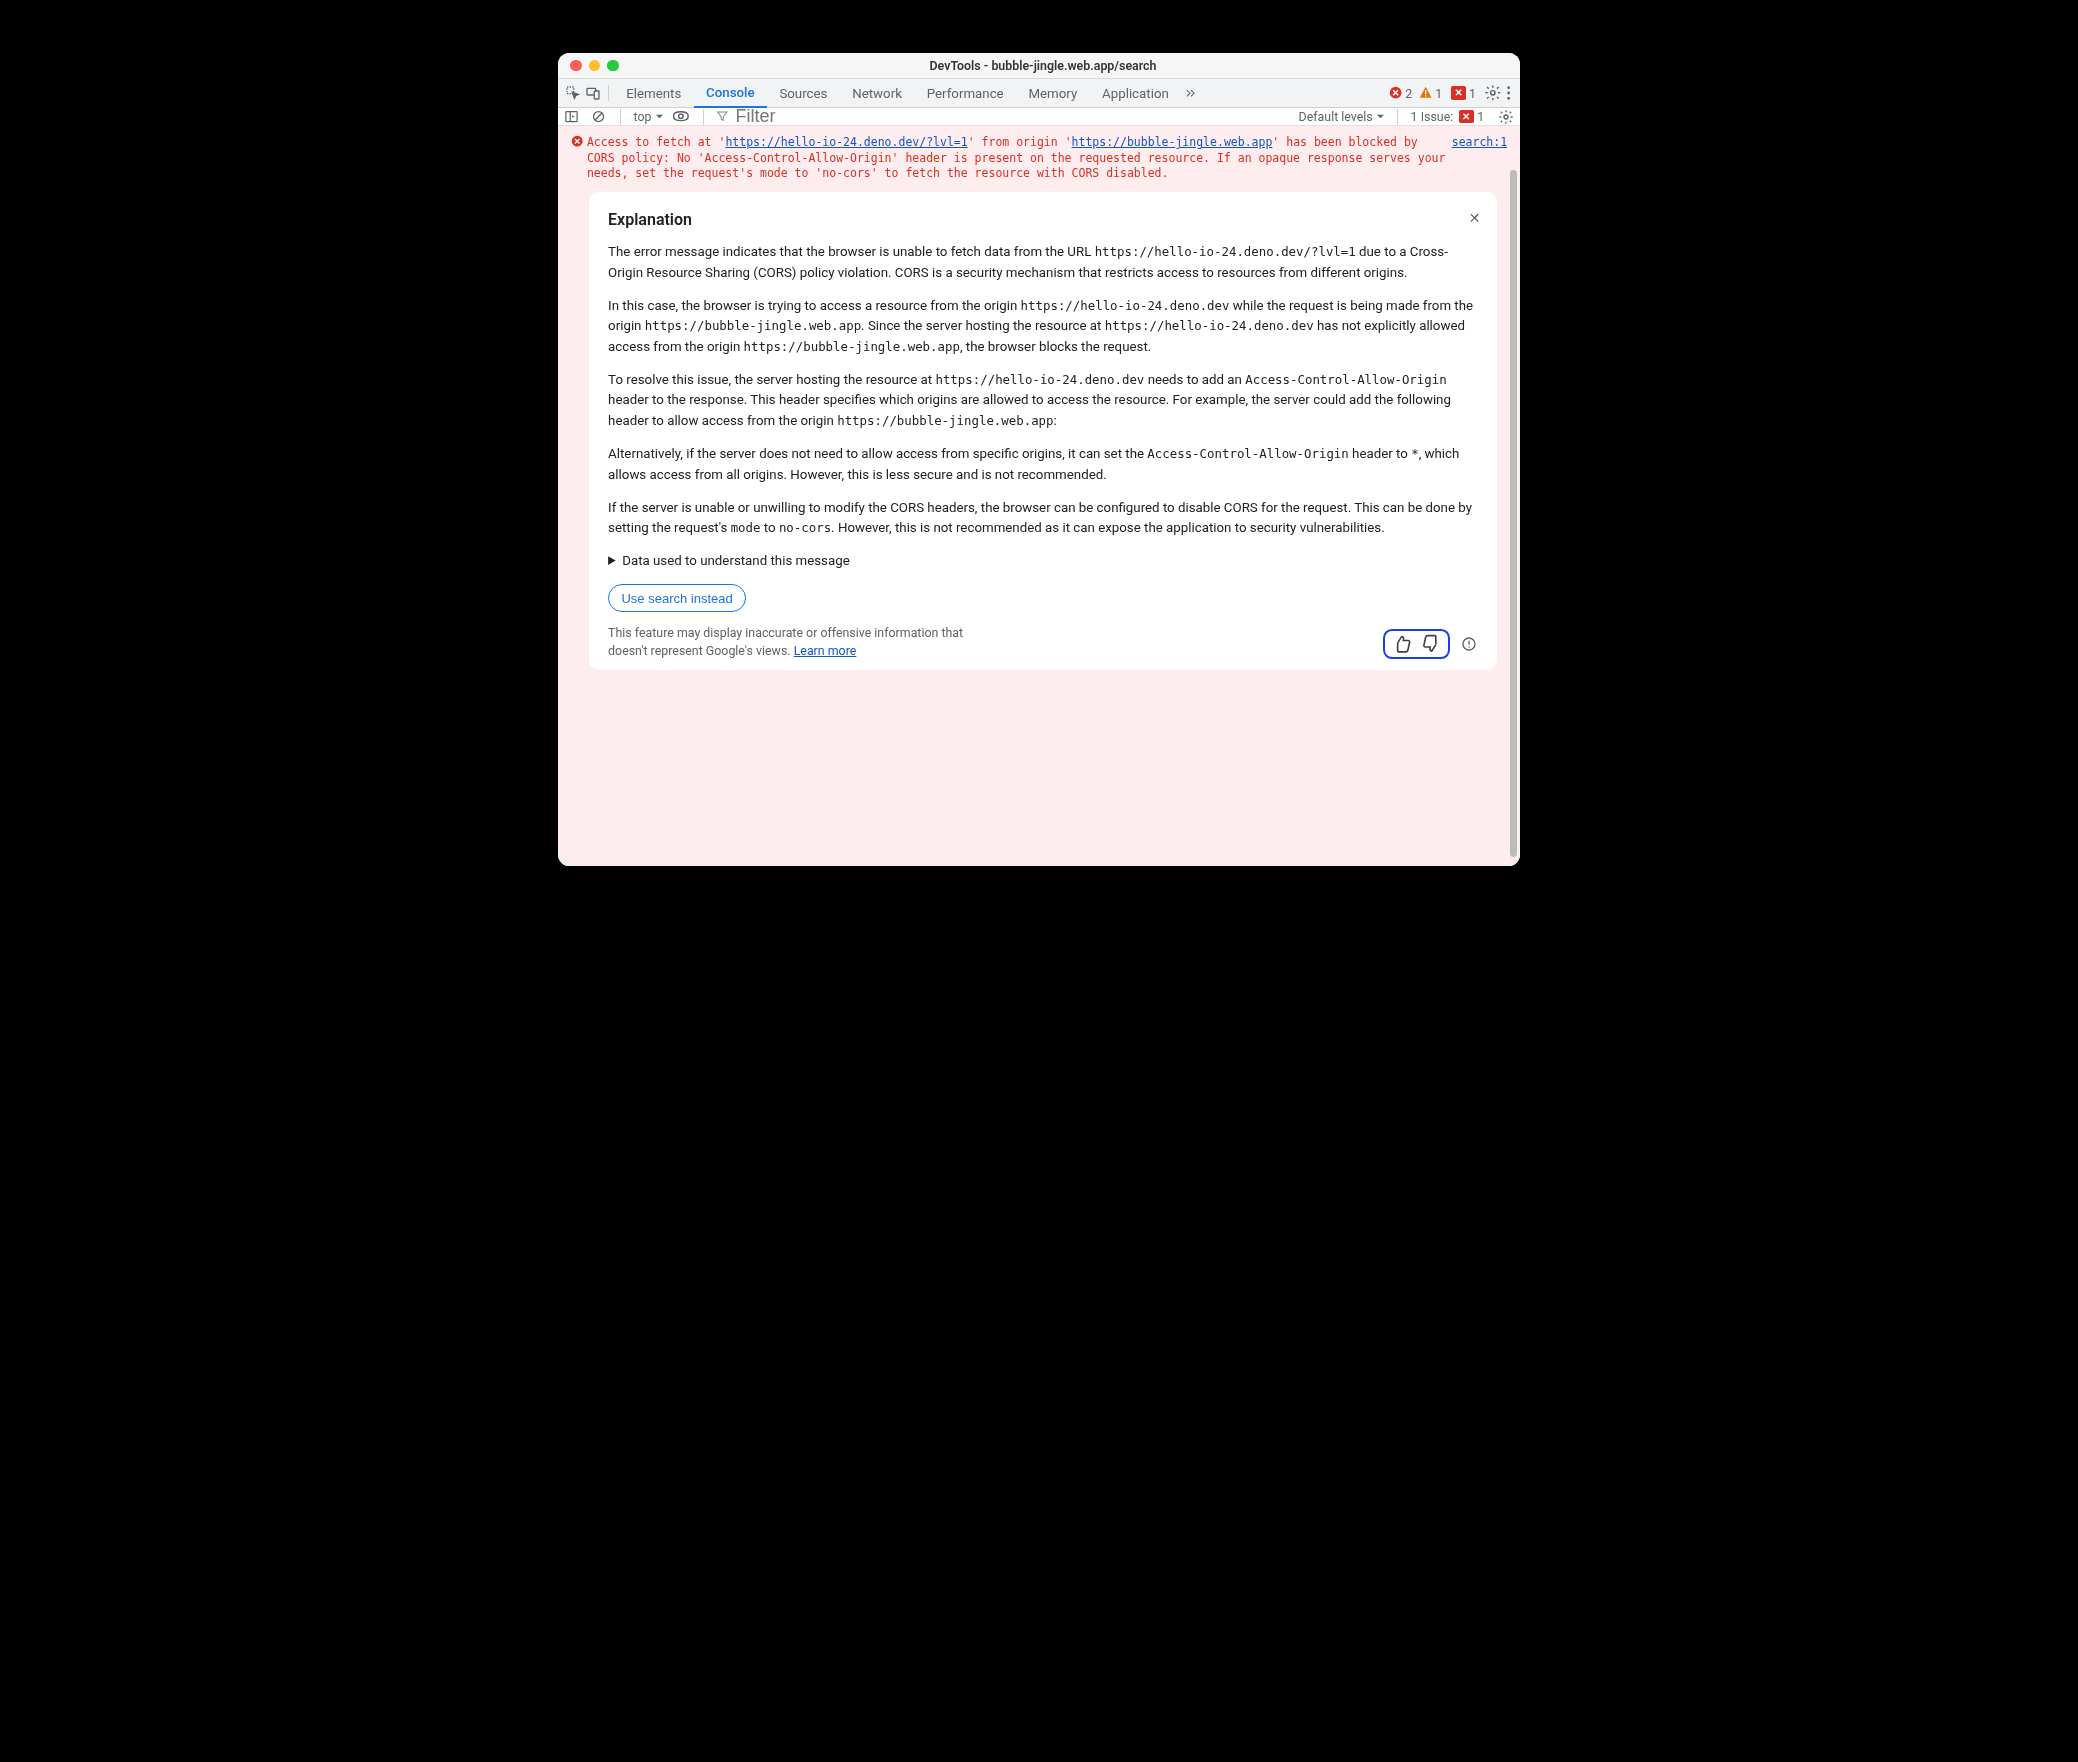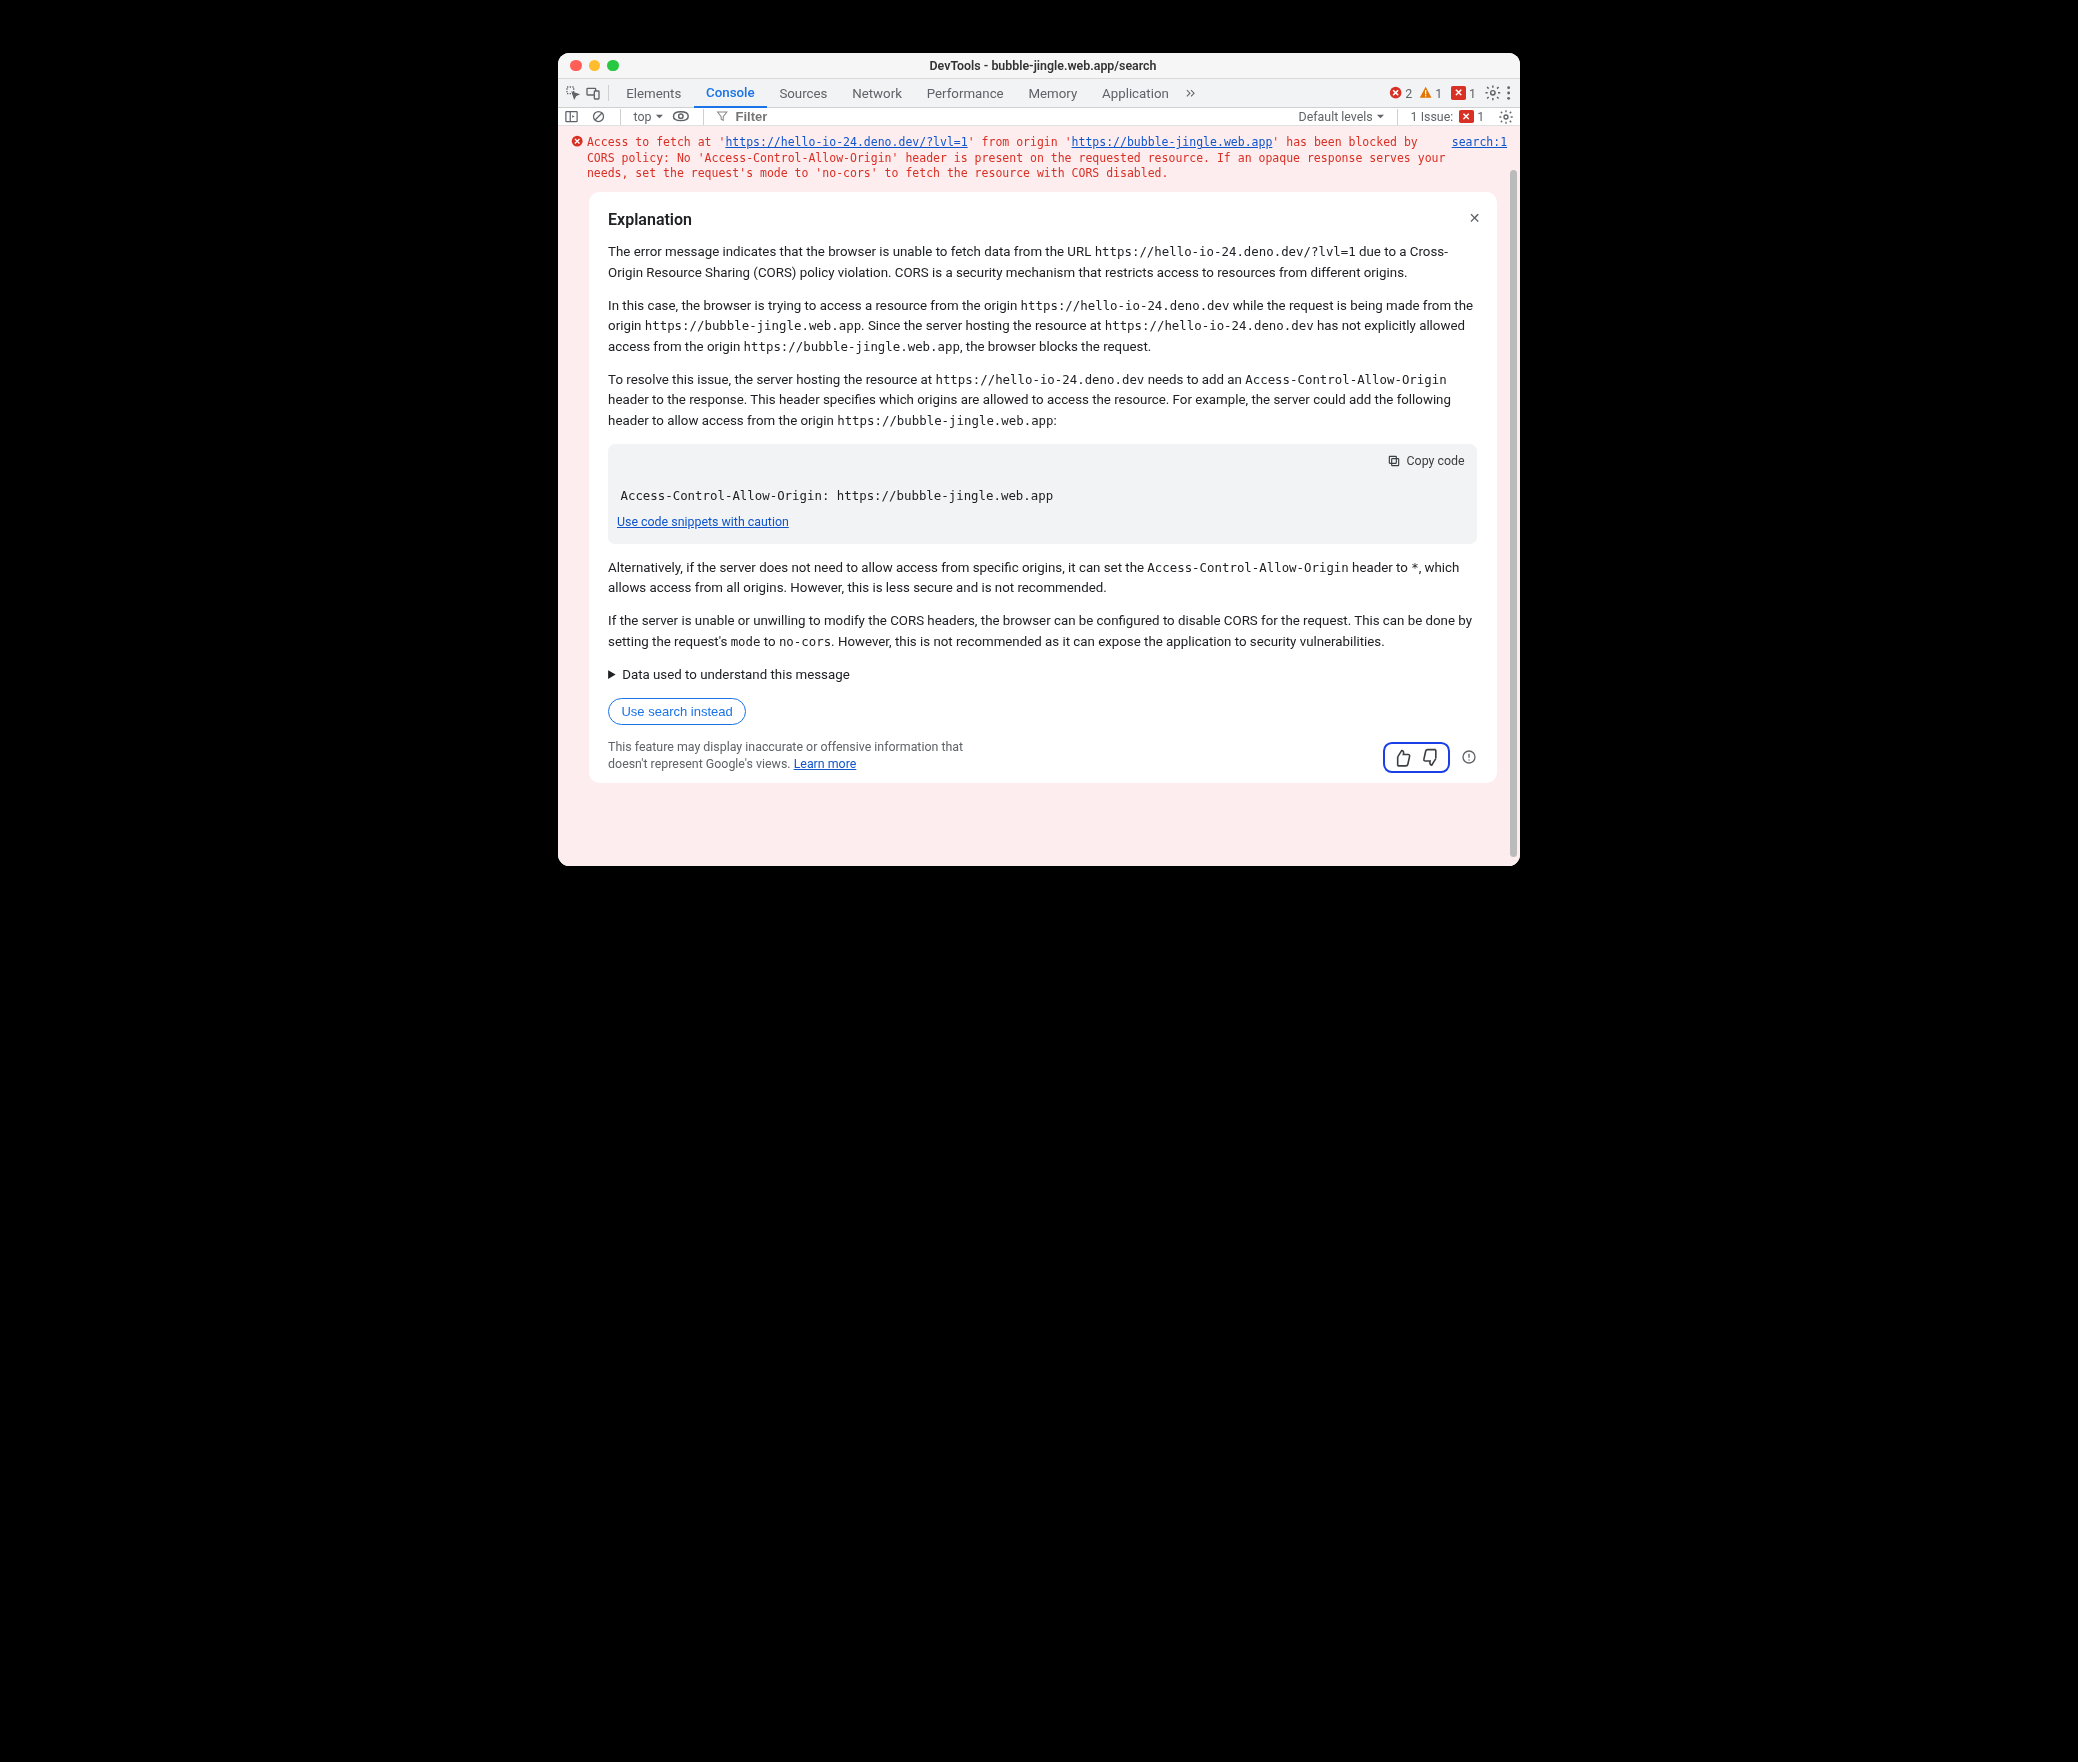--- a/index.html
+++ b/index.html
@@ -258,21 +258,21 @@
       <svg width="17.7" height="12.4" viewBox="0 0 24 16" fill="none" stroke="#5f6368" stroke-width="2">
           <path d="M2 8 C2 4 6 2 12 2 C18 2 22 4 22 8 C22 12 18 14 12 14 C6 14 2 12 2 8 Z"></path>
           <circle cx="12" cy="8" r="3"></circle>
         </svg>
     </div>
     <div class="tool-sep"></div>
     <div class="filter-wrap">
       <svg width="12.4" height="12.4" viewBox="0 0 24 24" fill="none" stroke="#888" stroke-width="2">
           <path d="M3 4 H21 L14 13 V20 L10 18 V13 Z"></path>
         </svg>
-      <input style="border: none; outline: none; font-size: 13px; width: 89px; background: transparent; font-weight: bold;" placeholder="Filter">
+      <input style="border: none; outline: none; font-size: 18px; width: 89px; background: transparent;" placeholder="Filter">
     </div>
     <div class="spacer"></div>
     <div class="ctx-drop">
       <span>Default levels</span>
       <svg width="8.9" height="8.9" viewBox="0 0 10 10">
           <path d="M1 3 L5 7 L9 3" fill="#5f6368"></path>
         </svg>
     </div>
     <div class="tool-sep"></div>
     <div class="ctx-drop">
@@ -305,31 +305,20 @@
     <div class="card">
       <span class="close-x">✕</span>
       <h2>Explanation</h2>
 
       <p><span>The error message indicates that the browser is unable to fetch data from the URL </span><span class="mono">https://hello-io-24.deno.dev/?lvl=1</span><span> due to a Cross-Origin Resource Sharing (CORS) policy violation. CORS is a security mechanism that restricts access to resources from different origins.</span></p>
 
       <p><span>In this case, the browser is trying to access a resource from the origin </span><span class="mono">https://hello-io-24.deno.dev</span><span> while the request is being made from the origin </span><span class="mono">https://bubble-jingle.web.app</span><span>. Since the server hosting the resource at </span><span class="mono">https://hello-io-24.deno.dev</span><span> has not explicitly allowed access from the origin </span><span class="mono">https://bubble-jingle.web.app</span><span>, the browser blocks the request.</span></p>
 
       <p><span>To resolve this issue, the server hosting the resource at </span><span class="mono">https://hello-io-24.deno.dev</span><span> needs to add an </span><span class="mono">Access-Control-Allow-Origin</span><span> header to the response. This header specifies which origins are allowed to access the resource. For example, the server could add the following header to allow access from the origin </span><span class="mono">https://bubble-jingle.web.app</span><span>:</span></p>
 
-      <div class="codebox">
-        <div class="cb-head">
-          <svg width="14" height="14" viewBox="0 0 24 24" fill="none" stroke="#3c4043" stroke-width="2">
-              <rect x="8" y="8" width="12" height="12" rx="1"></rect>
-              <rect x="4" y="4" width="12" height="12" rx="1"></rect>
-            </svg>
-          <span>Copy code</span>
-        </div>
-        <pre>Access-Control-Allow-Origin: https://bubble-jingle.web.app</pre>
-        <div class="caution"><a>Use code snippets with caution</a></div>
-      </div>
 
       <p><span>Alternatively, if the server does not need to allow access from specific origins, it can set the </span><span class="mono">Access-Control-Allow-Origin</span><span> header to </span><span class="mono">*</span><span>, which allows access from all origins. However, this is less secure and is not recommended.</span></p>
 
       <p><span>If the server is unable or unwilling to modify the CORS headers, the browser can be configured to disable CORS for the request. This can be done by setting the request's </span><span class="mono">mode</span><span> to </span><span class="mono">no-cors</span><span>. However, this is not recommended as it can expose the application to security vulnerabilities.</span></p>
 
       <details class="dsum">
         <summary>Data used to understand this message</summary>
       </details>
 
       <button class="pillbtn">Use search instead</button>

